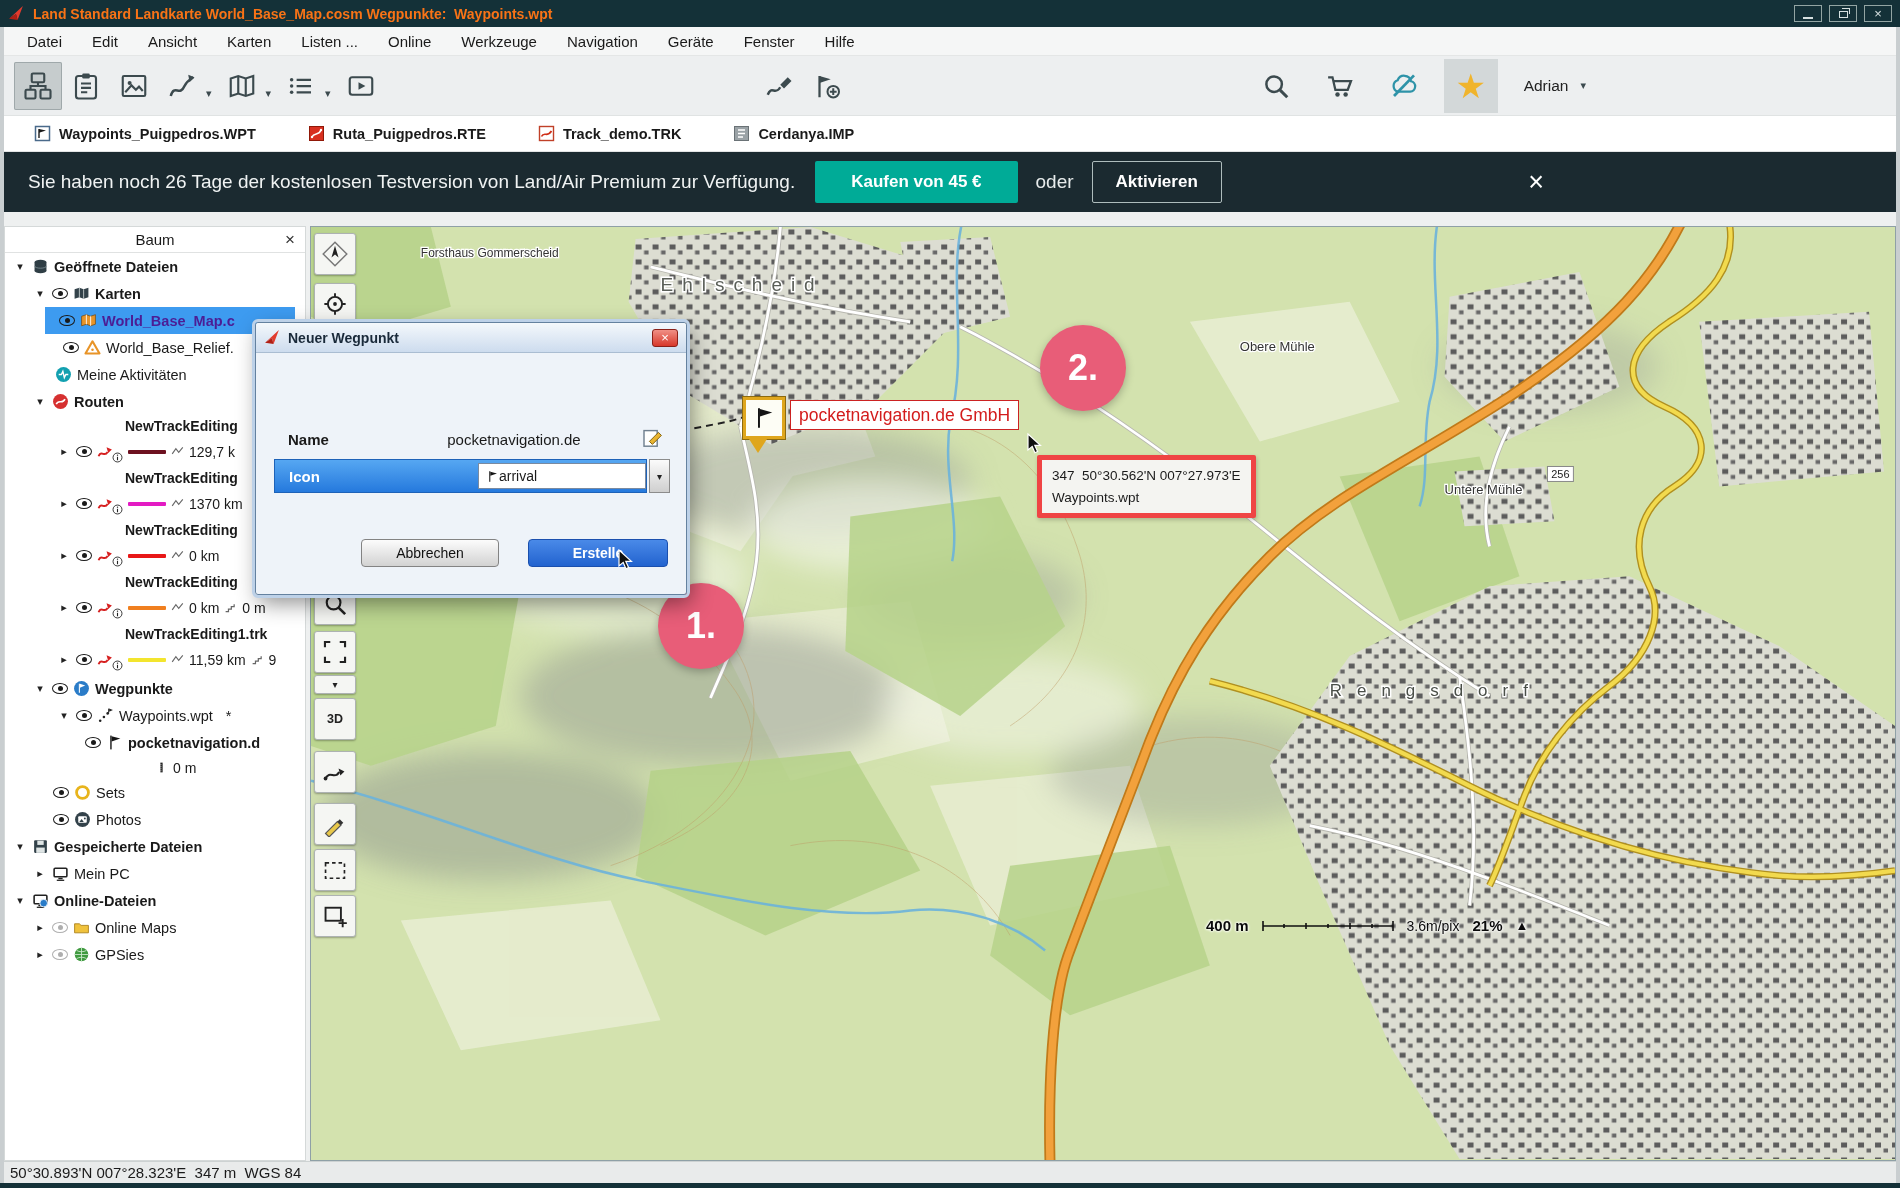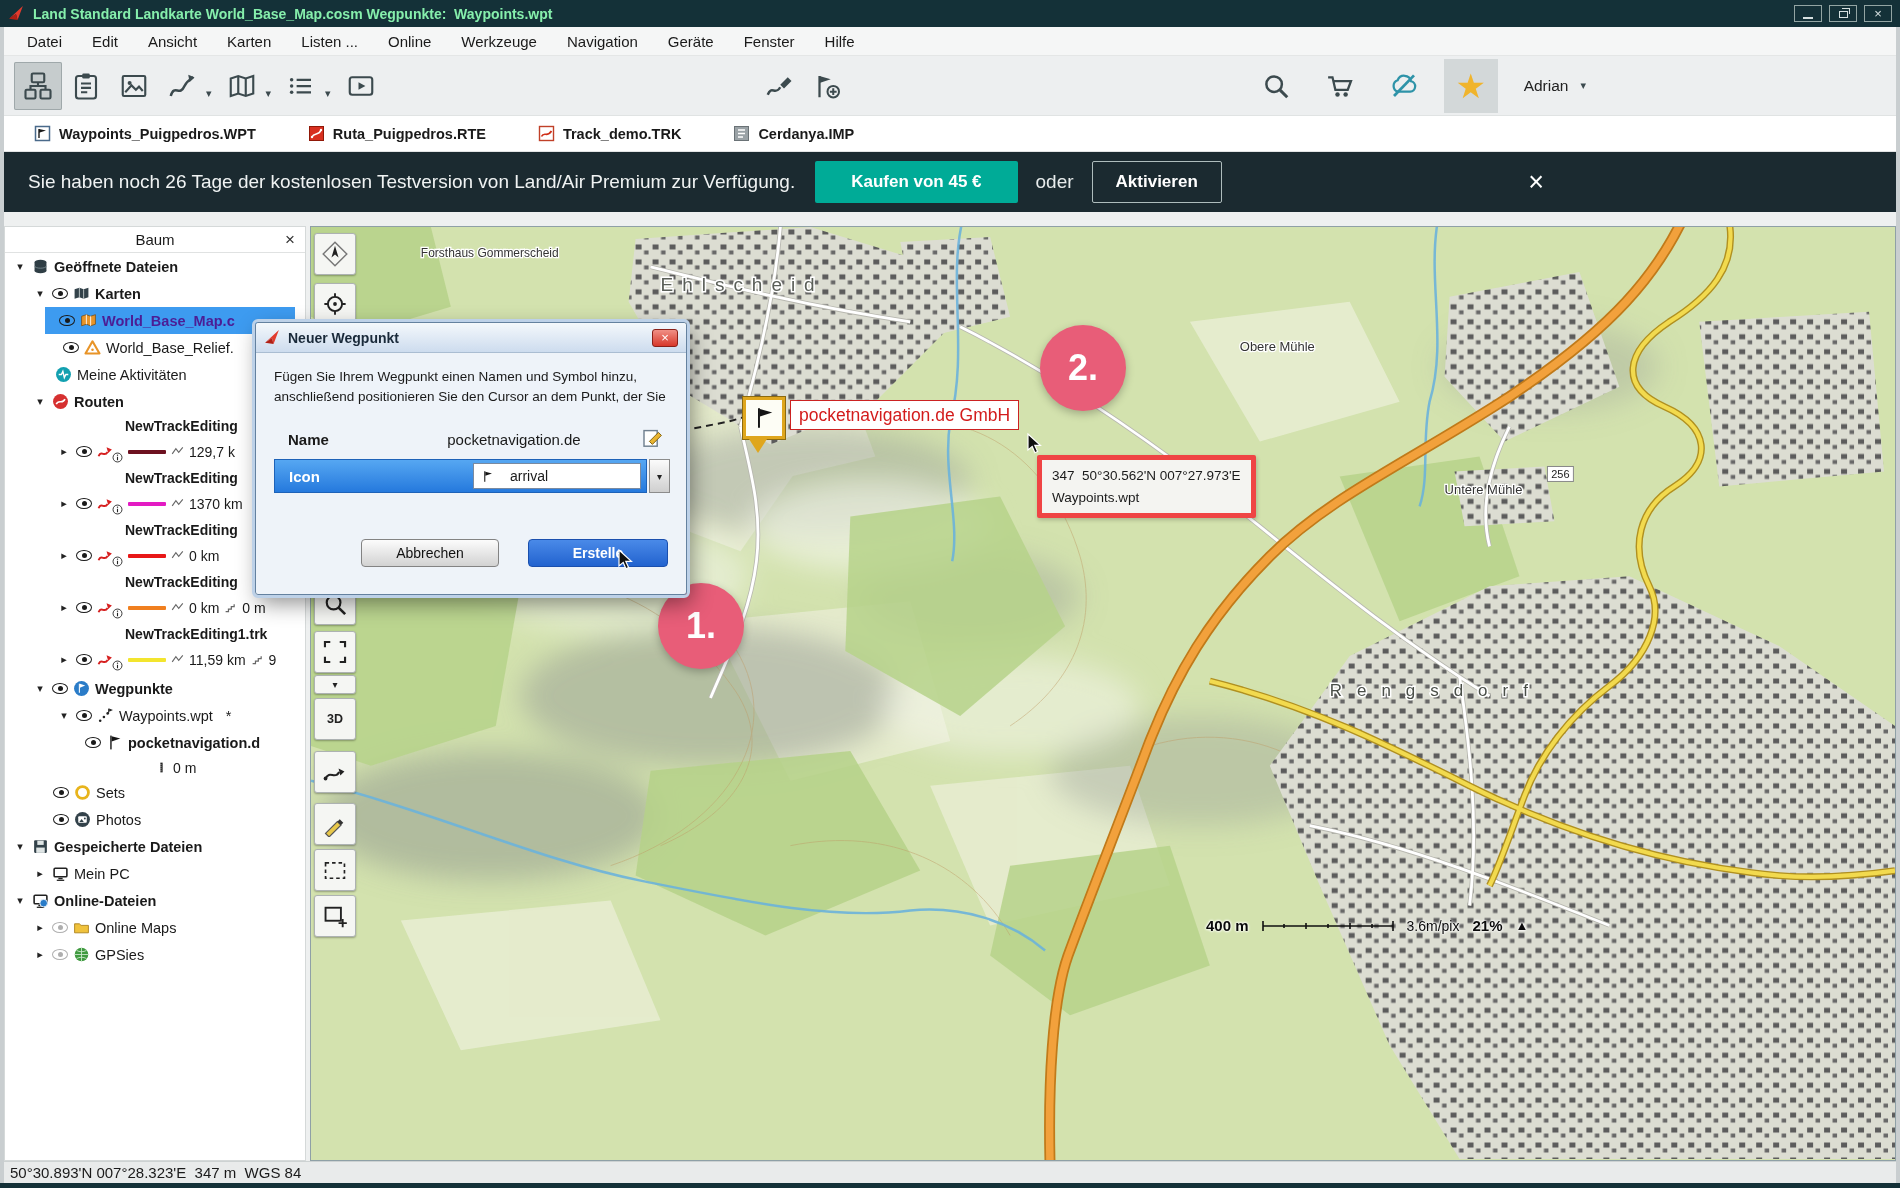--- a/index.html
+++ b/index.html
@@ -1,21 +1,21 @@
 <!DOCTYPE html>
 <html><head>
 <meta charset="utf-8">
 <style>
 *{margin:0;padding:0;box-sizing:border-box}
 html,body{width:1900px;height:1188px}
 body{position:relative;font-family:"Liberation Sans",sans-serif;background:#c9ced0;overflow:hidden;color:#1a1a1a}
 svg.defs{position:absolute;width:0;height:0}
 
 .titlebar{position:absolute;left:0;top:0;width:1900px;height:27px;background:#143138;display:flex;align-items:center;padding:0 8px;gap:8px}
-.titlebar .title{color:#86efac;font-size:14px;font-weight:bold;white-space:pre}
+.titlebar .title{color:#f97316;font-size:14px;font-weight:bold;white-space:pre}
 .wbtns{margin-left:auto;display:flex}
 .wbtn{width:28px;height:17px;border:1px solid #93a5a3;margin-left:7px;display:flex;align-items:center;justify-content:center;color:#d6e0e0;font-size:13px;line-height:1}
 .wmin-glyph{width:10px;height:2px;background:#d6e0e0;margin-top:8px}
 .wmax-glyph{width:9px;height:7px;border:1.5px solid #d6e0e0;position:relative;margin-top:2px}
 .wmax-glyph::before{content:"";position:absolute;left:2px;top:-4px;width:7px;height:5px;border:1.5px solid #d6e0e0;border-left:none;border-bottom:none}
 
 .menubar{position:absolute;left:4px;top:27px;width:1892px;height:29px;background:#f5f6f6;display:flex;align-items:center;padding-left:8px;border-bottom:1px solid #e4e6e6}
 .menubar span{padding:0 15px;font-size:15px}
 .toolbar{position:absolute;left:4px;top:56px;width:1892px;height:60px;background:#edeff0;display:flex;align-items:center;padding-left:10px;border-bottom:1px solid #e0e3e3}
 .tbtn{width:48px;height:48px;display:flex;align-items:center;justify-content:center;border-radius:2px;flex:none}
@@ -86,21 +86,21 @@
 .dclose{width:26px;height:18px;background:linear-gradient(#f09086,#d8382a);border:1px solid #8a2018;border-radius:3px;color:#fff;font-size:13px;display:flex;align-items:center;justify-content:center}
 .ddesc{padding:14px 18px 0;font-size:13.5px;line-height:1.45}
 .drow{position:absolute;left:18px;width:396px;height:32px;display:flex;align-items:center}
 .drow.name{top:100px}
 .dlabel{font-size:15px;font-weight:bold;margin-left:14px}
 .dvalue{position:absolute;left:150px;width:180px;text-align:center;font-size:15px}
 .dedit{position:absolute;right:4px;width:26px;height:24px}
 .drow.iconr{top:136px;height:34px}
 .icon-blue{flex:1;height:100%;display:flex;align-items:center;background:linear-gradient(#56a7f2,#2579dd);border:1px solid #1d62b8}
 .icon-blue .dlabel{color:#fff}
-.iconbox{margin-left:auto;margin-right:5px;width:168px;height:26px;background:#fff;border:1px solid #7a8aa0;display:flex;align-items:center;gap:16px;padding:0 7px;font-size:14px}
+.iconbox{margin-left:auto;width:168px;height:26px;background:#fff;border:1px solid #7a8aa0;display:flex;align-items:center;gap:0;padding:0 7px;font-size:14px}
 .dropbtn{width:21px;height:34px;margin-left:2px;background:linear-gradient(#fbfbfb,#cfcfcf);border:1px solid #8c8c8c;display:flex;align-items:center;justify-content:center;font-size:10px;color:#222}
 .dbtn{position:absolute;height:28px;border-radius:4px;font-size:14px;display:flex;align-items:center;justify-content:center}
 .dbtn.cancel{left:105px;top:216px;width:138px;background:linear-gradient(#fcfcfc,#d2d2d2);border:1px solid #838383;color:#111}
 .dbtn.create{left:272px;top:216px;width:140px;background:linear-gradient(#4a8ae8,#2263cf);border:1px solid #1a4fae;color:#fff;font-weight:bold}
 
 .statusbar{position:absolute;left:4px;top:1161px;width:1892px;height:22px;background:#e9ebeb;border-top:1px solid #cdd2d2;display:flex;align-items:center;padding-left:6px;font-size:15px;white-space:pre}
 .bottomstrip{position:absolute;left:0;top:1183px;width:1900px;height:5px;background:#143138}
 </style>
 </head>
 <body>
@@ -887,24 +887,20 @@
 <div class="dialog">
   <div class="dtitle">
     <svg class="ic">
         <use href="#logo"></use>
       </svg>
     <span>Neuer Wegpunkt</span>
     <div class="dclose">
         <span>×</span>
       </div>
   </div>
-  <div class="ddesc">
-    <div>Fügen Sie Ihrem Wegpunkt einen Namen und Symbol hinzu,</div>
-    <div>anschließend positionieren Sie den Cursor an dem Punkt, der Sie</div>
-  </div>
   <div class="drow name">
     <span class="dlabel">Name</span>
     <span class="dvalue">pocketnavigation.de</span>
     <svg class="dedit">
         <use href="#ed"></use>
       </svg>
   </div>
   <div class="drow iconr">
     <div class="icon-blue">
       <span class="dlabel">Icon</span>

